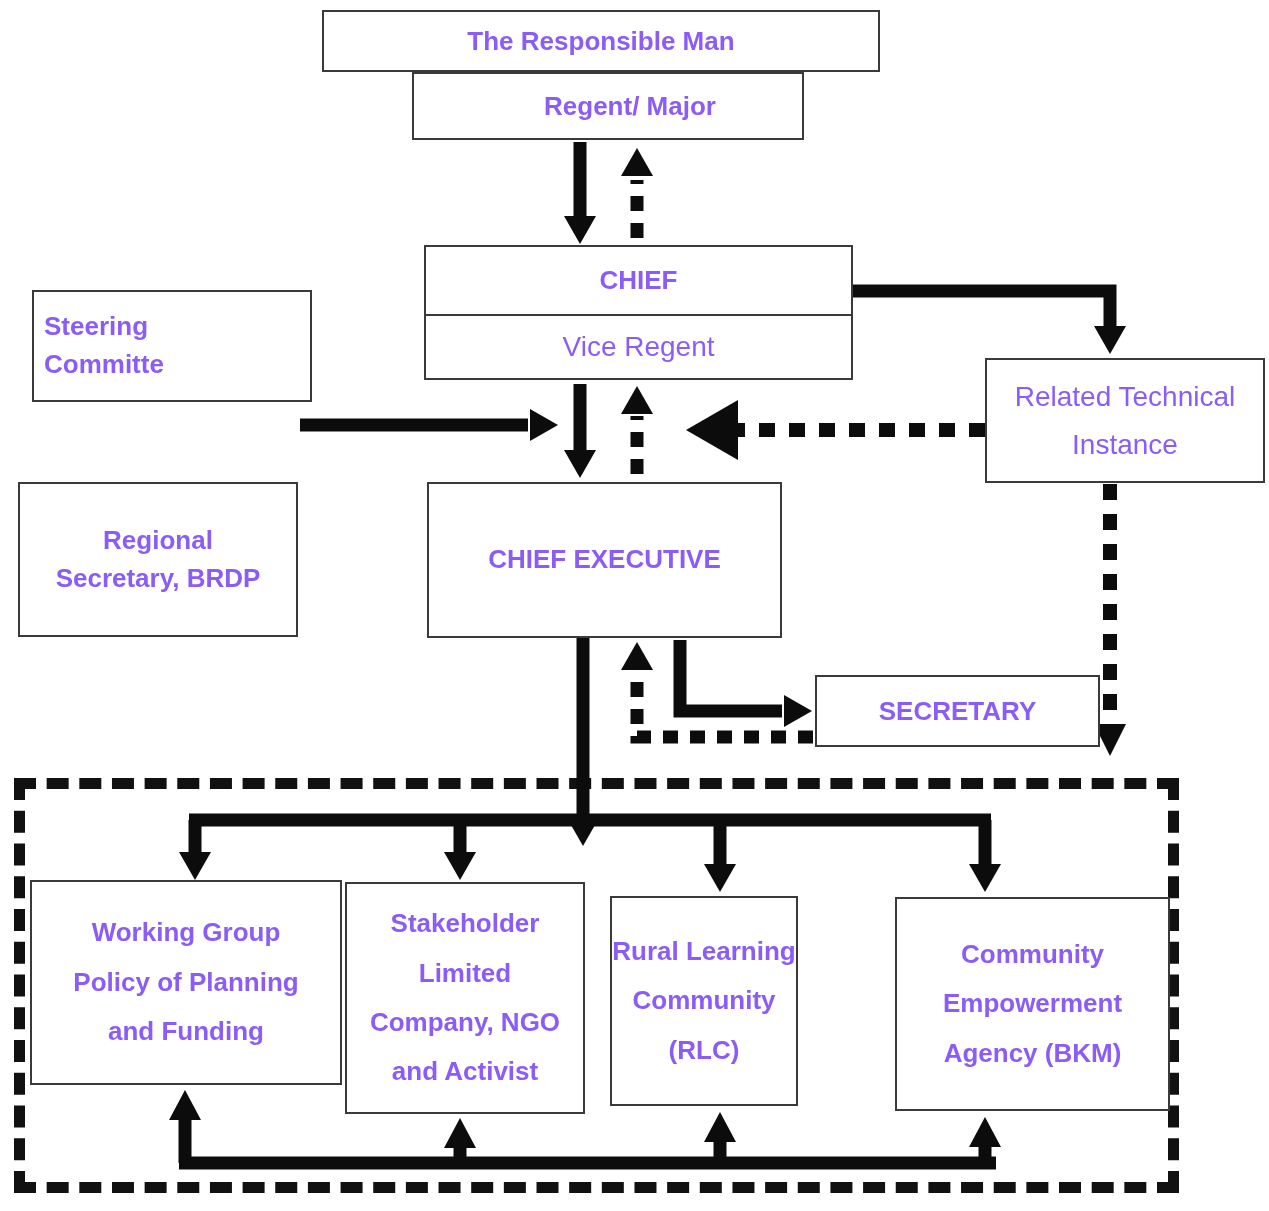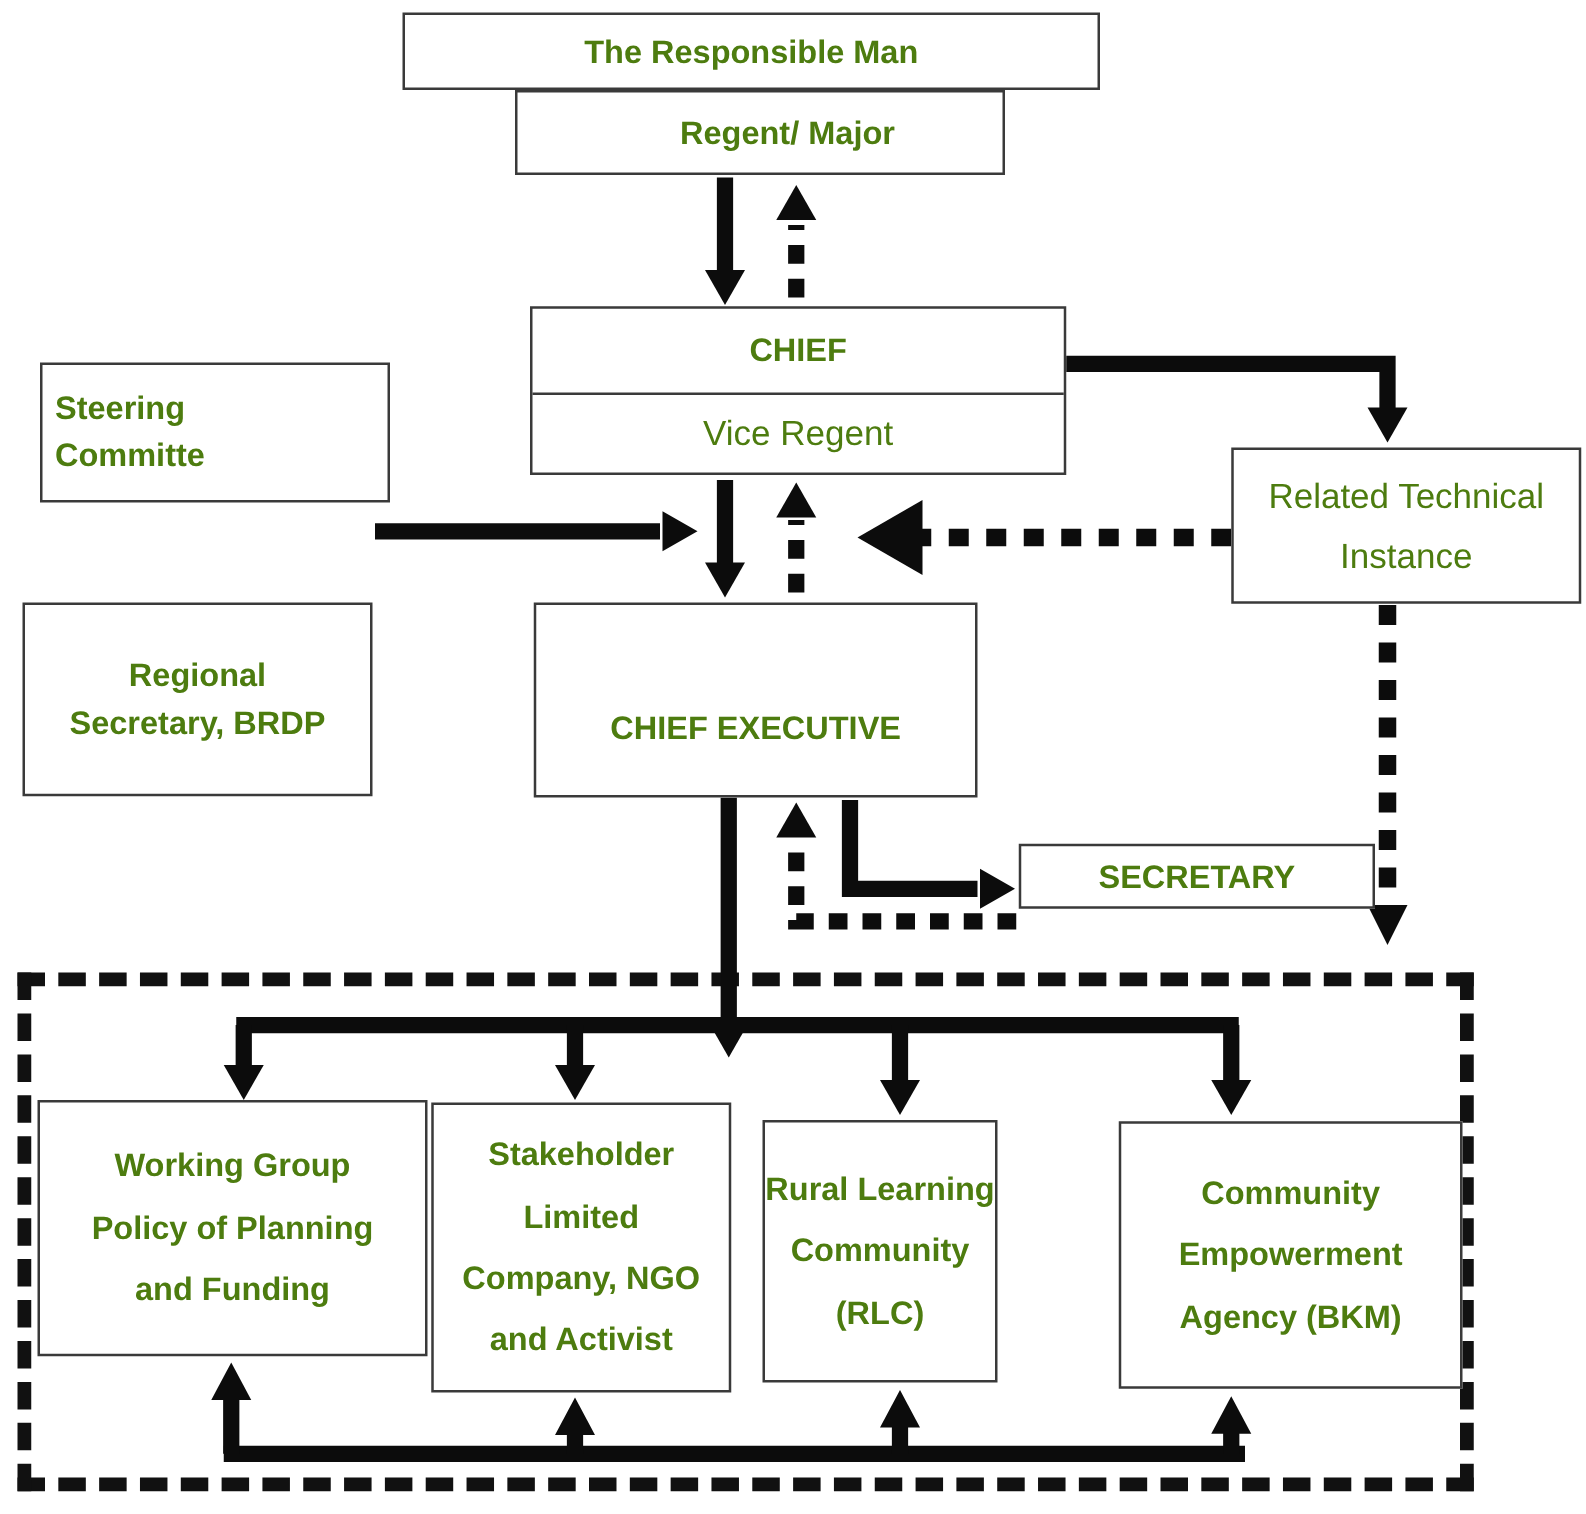--- a/index.html
+++ b/index.html
@@ -1,21 +1,21 @@
 <!DOCTYPE html>
 <html><head>
 <meta charset="utf-8">
 <style>
   html,body{margin:0;padding:0;background:#ffffff;}
   .canvas{
     position:relative;
     width:1269px;height:1211px;
     background:#ffffff;
     font-family:"Liberation Sans", sans-serif;
-    color:#4d7c0f;
+    color:#8b5cf6;
     overflow:hidden;
     border-radius:19px;
   }
   .connectors{position:absolute;left:0;top:0;z-index:2;}
   .region{
     position:absolute;left:14px;top:778px;width:1143px;height:393px;
     border:11px dashed #111;background:transparent;z-index:1;
   }
   .box{
     position:absolute;z-index:3;
@@ -33,26 +33,26 @@
 
   .b-chief{left:424px;top:245px;width:429px;height:135px;padding:0;flex-direction:column;align-items:stretch;}
   .b-chief .cell{display:flex;align-items:center;justify-content:center;box-sizing:border-box;}
   .b-chief .cell.top{height:68px;}
   .b-chief .cell.bottom{height:65px;border-top:2px solid #3a3a3a;}
 
   .b-steering{left:32px;top:290px;width:280px;height:112px;justify-content:flex-start;text-align:left;padding-left:10px;line-height:1.45;}
   .b-related{left:985px;top:358px;width:280px;height:125px;line-height:1.7;}
 
   .b-chiefexec{left:427px;top:482px;width:355px;height:156px;padding:0;flex-direction:column;align-items:stretch;}
-  .b-chiefexec .cell{display:flex;align-items:center;justify-content:center;box-sizing:border-box;margin-top:45px;}
+  .b-chiefexec .cell{display:flex;justify-content:center;box-sizing:border-box;margin-top:45px;}
   .b-chiefexec .cell.top{height:78px;}
   .b-chiefexec .cell.bottom{height:74px;border-top:2px solid #3a3a3a;}
 
   .b-regional{left:18px;top:482px;width:280px;height:155px;line-height:1.45;}
-  .b-secretary{left:815px;top:675px;width:285px;height:52px;}
+  .b-secretary{left:815px;top:675px;width:285px;height:72px;}
 
   .b-working{left:30px;top:880px;width:312px;height:205px;line-height:1.9;}
   .b-stakeholder{left:345px;top:882px;width:240px;height:232px;line-height:1.9;}
   .b-rlc{left:610px;top:896px;width:188px;height:210px;line-height:1.9;}
   .b-bkm{left:895px;top:897px;width:275px;height:214px;line-height:1.9;}
 </style>
 </head>
 <body>
 
 <div class="canvas">

